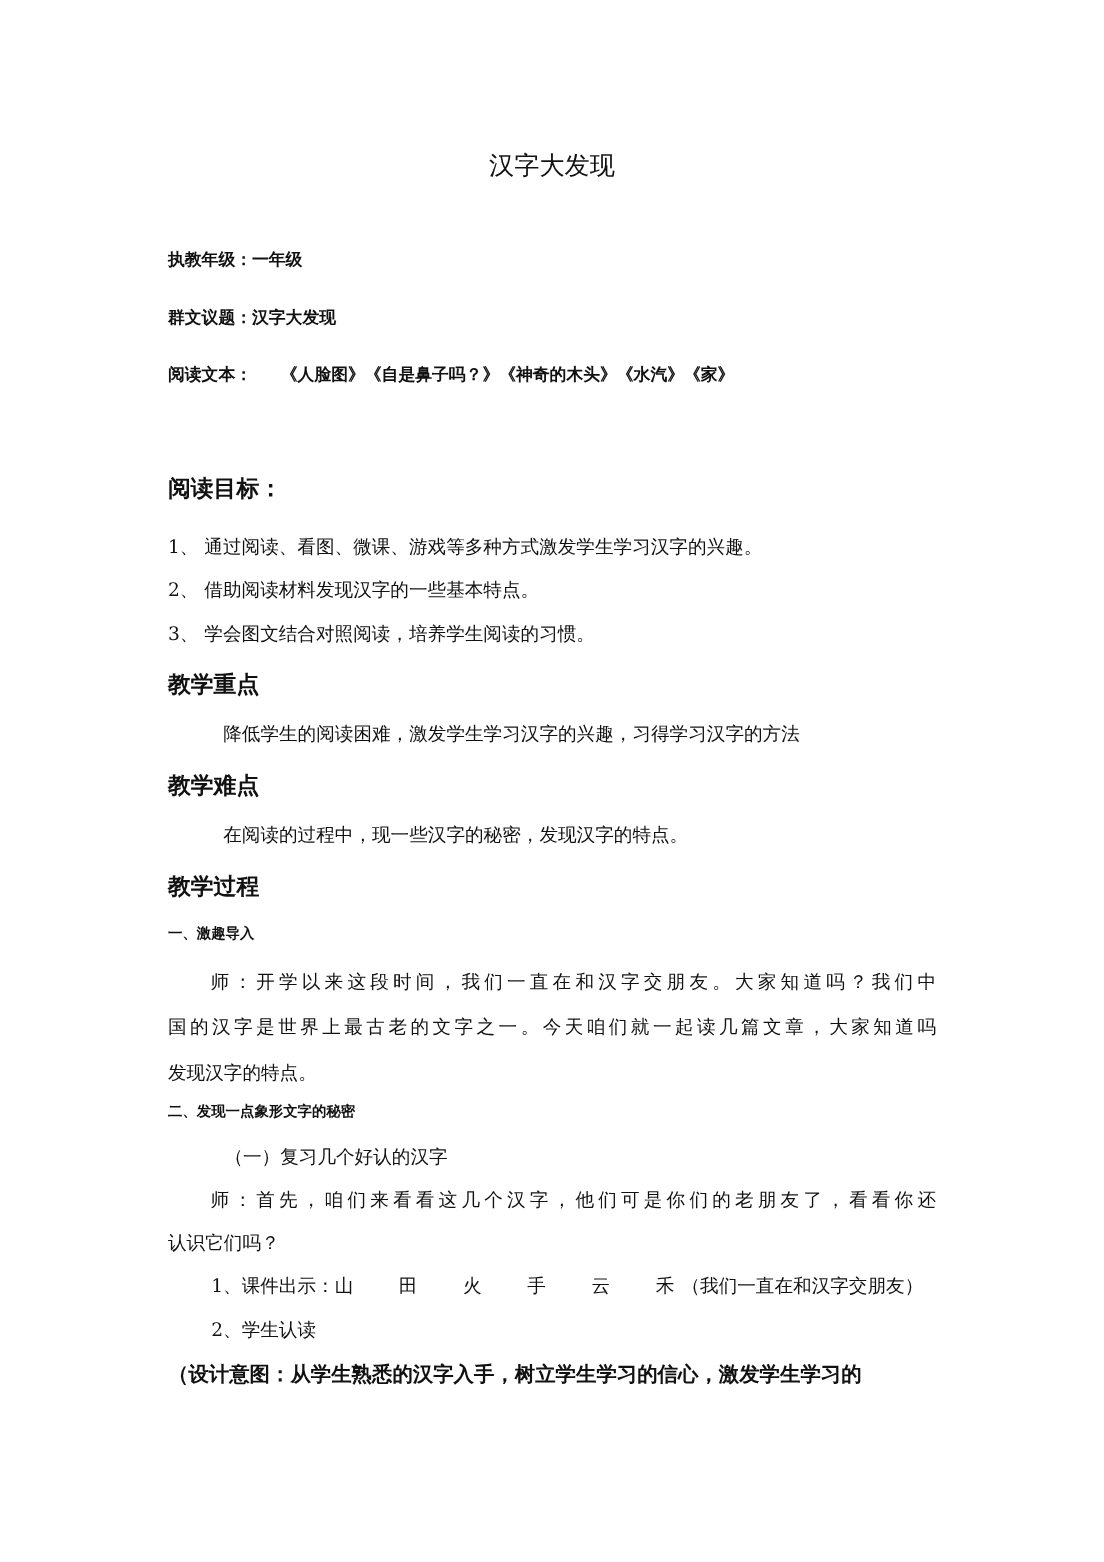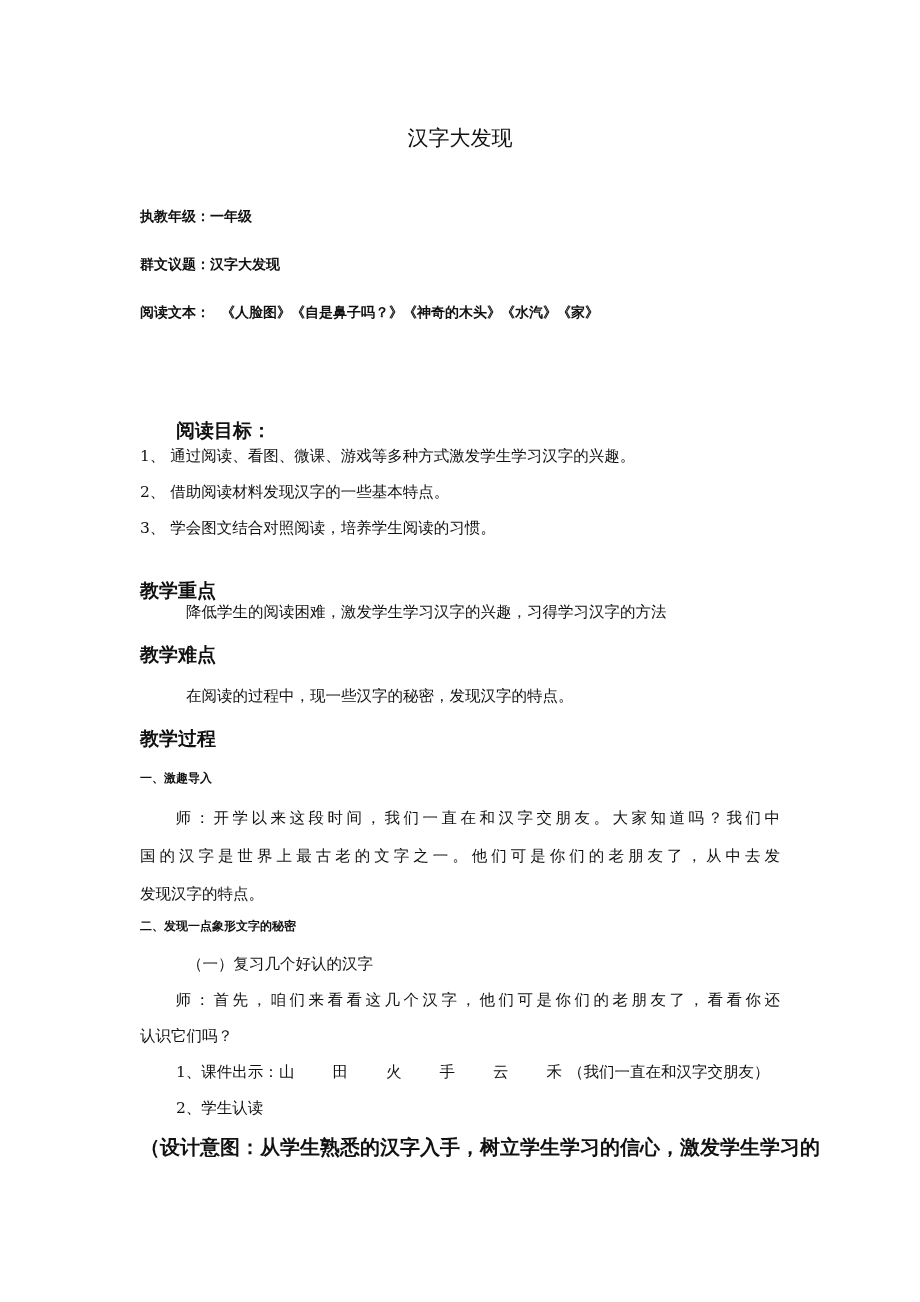--- a/index.html
+++ b/index.html
@@ -27,47 +27,47 @@
 
   <div class="abs title">汉字大发现</div>
 
   <div class="abs meta" style="top:208px;">
     <span>执教年级：</span><span>一年级</span>
   </div>
   <div class="abs meta" style="top:256px;">
     <span>群文议题：</span><span>汉字大发现</span>
   </div>
   <div class="abs meta" style="top:304px;">
-    <span>阅读文本：</span><span style="margin-left:11px;">《人脸图》《自是鼻子吗？》《神奇的木头》《水汽》《家》</span>
+    <span>阅读文本：</span><span style="margin-left:24px;">《人脸图》《自是鼻子吗？》《神奇的木头》《水汽》《家》</span>
   </div>
 
-  <div class="abs h2" style="top:418px;margin-left:36px;">阅读目标：</div>
+  <div class="abs h2" style="top:394px;">阅读目标：</div>
   <div class="abs body l0" style="top:446px;">1、 通过阅读、看图、微课、游戏等多种方式激发学生学习汉字的兴趣。</div>
   <div class="abs body l0" style="top:482px;">2、 借助阅读材料发现汉字的一些基本特点。</div>
   <div class="abs body l0" style="top:518px;">3、 学会图文结合对照阅读，培养学生阅读的习惯。</div>
 
-  <div class="abs h2" style="top:558px;margin-top:20px;">教学重点</div>
+  <div class="abs h2" style="top:558px;">教学重点</div>
   <div class="abs body l1" style="top:602px;">降低学生的阅读困难，激发学生学习汉字的兴趣，习得学习汉字的方法</div>
 
   <div class="abs h2" style="top:642px;">教学难点</div>
   <div class="abs body l1" style="top:686px;">在阅读的过程中，现一些汉字的秘密，发现汉字的特点。</div>
 
   <div class="abs h2" style="top:726px;">教学过程</div>
 
   <div class="abs h3" style="top:770px;">一、激趣导入</div>
   <div class="abs body justify" style="top:808px;"><span class="ind"></span><span>师：开学以来这段时间，我们一直在和汉字交朋友。大家知道吗？我们中</span></div>
-  <div class="abs body justify" style="top:846px;">国的汉字是世界上最古老的文字之一。他们可是你们的老朋友了，从中去发</div>
+  <div class="abs body justify" style="top:846px;">国的汉字是世界上最古老的文字之一。今天咱们就一起读几篇文章，大家知道吗</div>
   <div class="abs body l0" style="top:884px;">发现汉字的特点。</div>
 
   <div class="abs h3" style="top:918px;">二、发现一点象形文字的秘密</div>
   <div class="abs body" style="left:155px; top:954px;margin-left:32px;">（一）复习几个好认的汉字</div>
 
   <div class="abs body justify" style="top:990px;"><span class="ind"></span><span>师：首先，咱们来看看这几个汉字，他们可是你们的老朋友了，看看你还</span></div>
   <div class="abs body l0" style="top:1026px;">认识它们吗？</div>
 
   <div class="abs body l2" style="top:1062px;">
     <span>1、课件出示：</span><span class="chars"><span>山</span><span>田</span><span>火</span><span>手</span><span>云</span><span style="margin-right:6px;">禾</span></span><span>（我们一直在和汉字交朋友）</span>
   </div>
   <div class="abs body l2" style="top:1098px;">2、学生认读</div>
 
-  <div class="abs body bold" style="left:140px; top:1134px; font-size:20px;">（设计意图：从学生熟悉的汉字入手，树立学生学习的信心，激发学生学习的</div>
+  <div class="abs body bold" style="left:140px; top:1134px; font-size:17px;">（设计意图：从学生熟悉的汉字入手，树立学生学习的信心，激发学生学习的</div>
 
 </div>
 
 </body></html>

